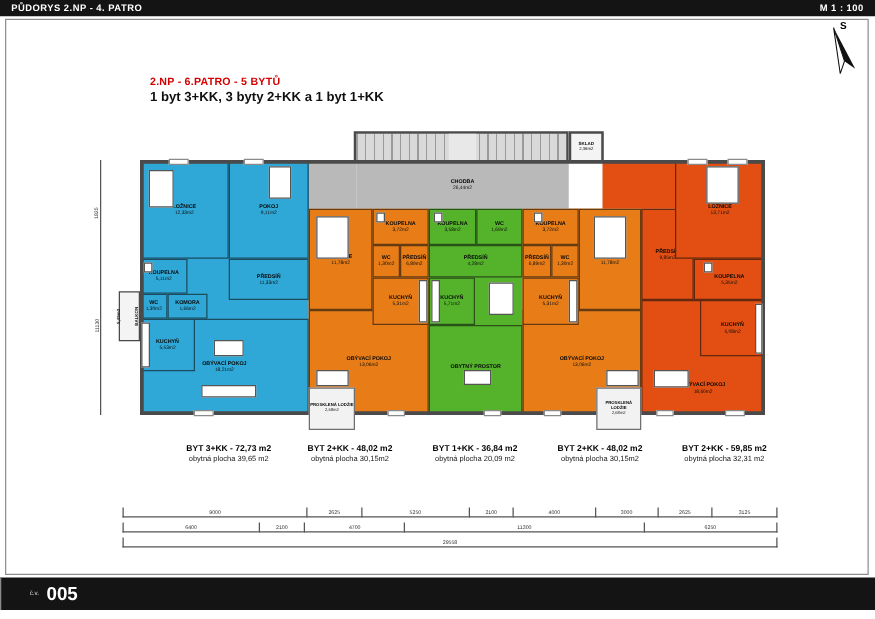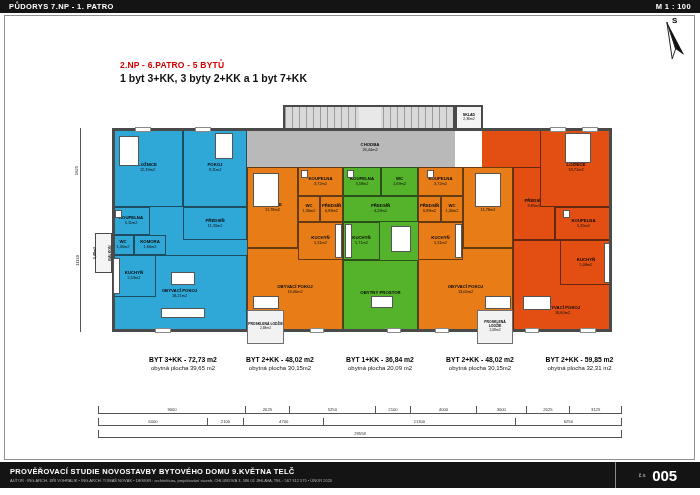--- a/index.html
+++ b/index.html
@@ -66,38 +66,38 @@
   .dimseg:last-child{border-right:1px solid #555;}
   .dimseg .num{position:absolute;left:50%;transform:translateX(-50%);bottom:1px;
                font-size:4.2px;color:#333;white-space:nowrap;}
   .vdim{left:80px;top:128px;width:0;height:204px;border-left:1px solid #555;}
   .vnum{position:absolute;font-size:4.2px;color:#333;transform:rotate(-90deg);white-space:nowrap;}
 </style>
 </head>
 <body>
 
 <div class="abs bar-top">
-  <span>PŮDORYS 7.NP - 1. PATRO</span>
+  <span>PŮDORYS 2.NP - 4. PATRO</span>
   <span>M 1 : 100</span>
 </div>
 
 <div class="abs frame"></div>
 
 <div class="abs compass">
   <span class="s">S</span>
   <svg width="46" height="46" viewBox="0 0 44 44">
     <g transform="rotate(-18 22 22)">
       <polygon points="22,3 28,38 22,30" fill="#111"></polygon>
       <polygon points="22,3 16,38 22,30" fill="#fff" stroke="#111" stroke-width="0.8"></polygon>
     </g>
   </svg>
 </div>
 
 <div class="abs h1">2.NP - 6.PATRO - 5 BYTŮ</div>
-<div class="abs h2">1 byt 3+KK, 3 byty 2+KK a 1 byt 7+KK</div>
+<div class="abs h2">1 byt 3+KK, 3 byty 2+KK a 1 byt 1+KK</div>
 
 <div id="plan">
 
   <div class="room noborder bg-blue" style="left:17px;top:28px;width:135px;height:204px"></div>
   <div class="room noborder bg-orange" style="left:152px;top:67px;width:96px;height:165px"></div>
   <div class="room noborder bg-green" style="left:248px;top:67px;width:75px;height:165px"></div>
   <div class="room noborder bg-orange" style="left:323px;top:67px;width:95px;height:165px"></div>
   <div class="room noborder bg-red" style="left:387px;top:28px;width:130px;height:39px"></div>
   <div class="room noborder bg-red" style="left:418px;top:67px;width:99px;height:165px"></div>
   <div class="room noborder bg-grey" style="left:152px;top:28px;width:38px;height:39px"></div>
@@ -360,21 +360,17 @@
       </div>
   </div>
   <div class="dimrow">
     <div class="dimseg" style="flex-grow:1">
         <span class="num">29558</span>
       </div>
   </div>
 </div>
 
 <div class="abs bar-bottom">
-  <div class="fleft">
-    <div class="ftitle">PROVĚŘOVACÍ STUDIE NOVOSTAVBY BYTOVÉHO DOMU 9.KVĚTNA TELČ</div>
-    <div class="fcredits">AUTOR : ING.ARCH. JIŘÍ VOHRALÍK • ING.ARCH. TOMÁŠ NOVÁK • DESIGN : architektura, projektování staveb, CHLUMOVÁ 3, 586 01 JIHLAVA, TEL.: 567 312 575 • ÚNOR 2020</div>
-  </div>
   <div class="fright">
     <span class="fcv">č.v.</span>
     <span class="fnum">005</span>
   </div>
 </div>
 
 </body></html>

